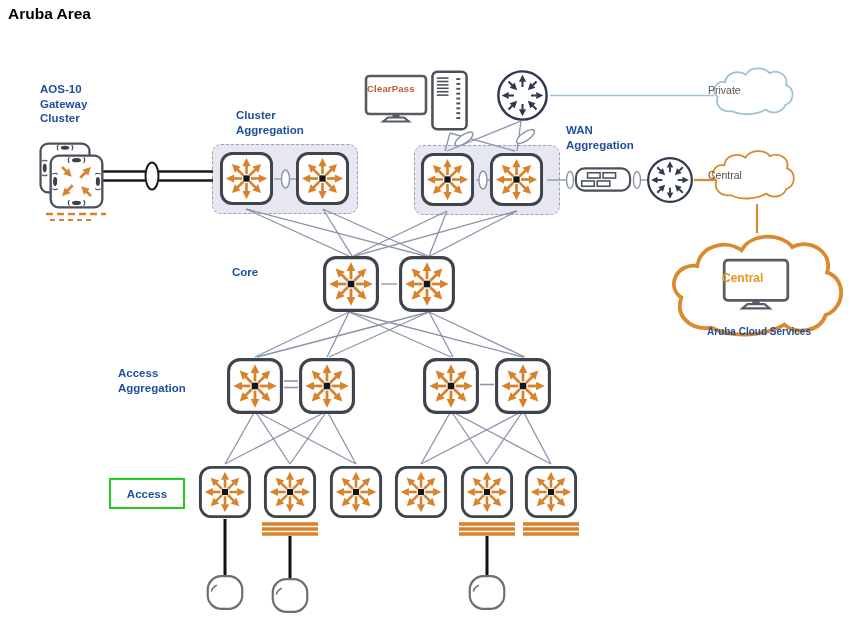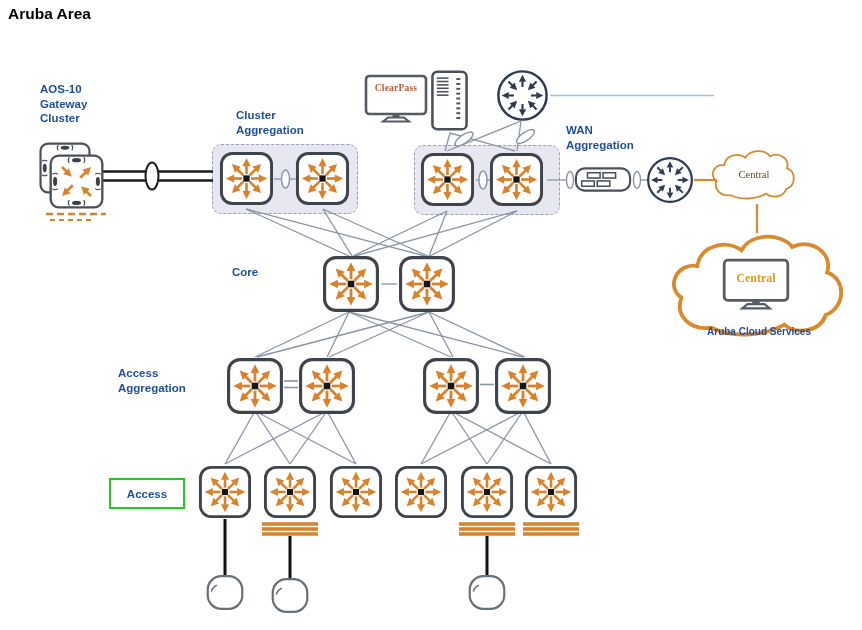--- a/index.html
+++ b/index.html
@@ -5,21 +5,21 @@
   html,body{margin:0;padding:0;background:#fff;}
   .stage{position:relative;width:862px;height:630px;background:#fff;
          font-family:"Liberation Sans",sans-serif;overflow:hidden;}
   .title{position:absolute;left:8px;top:5px;font-size:15.5px;font-weight:bold;color:#000;}
   .lbl{position:absolute;font-size:11.5px;font-weight:bold;color:#1f4e9b;
        line-height:1.28;white-space:pre-line;}
   .node{position:absolute;}
   .node svg{display:block;width:100%;height:100%;}
   .group-box{position:absolute;background:#e7e7f1;border:1.6px dashed #9aa0b4;border-radius:9px;box-sizing:border-box;}
   .wires{position:absolute;left:0;top:0;}
-  .overlay{position:absolute;text-align:center;font-family:Liberation Serif, serif;}
+  .overlay{position:absolute;text-align:left;}
   .cp-text{left:3px;right:3px;top:9px;font-size:9.5px;font-weight:bold;color:#c05a35;letter-spacing:.2px;}
   .cloud-sm{left:0;right:0;top:19px;font-size:10.5px;color:#5c564c;}
   .cloud-sm2{left:0;right:0;top:22px;font-size:10.5px;color:#5f4a32;}
   .central-text{left:0;right:0;top:13px;font-size:12px;font-weight:bold;color:#e8951e;}
   .aruba{position:absolute;left:664px;top:326px;width:190px;text-align:center;
          font-size:10px;font-weight:bold;color:#1f4e9b;}
   .answer-box{position:absolute;left:109px;top:478px;width:76px;height:31px;
       border:2.5px solid #1fcc1f;background:#fff;box-sizing:border-box;
       display:flex;align-items:center;justify-content:center;}
   .answer-box .lbl-in{font-size:11.5px;font-weight:bold;color:#1f4e9b;}
@@ -308,20 +308,26 @@
       <svg>
         <use href="#sym-wandev"></use>
       </svg>
     </div>
   <div class="node" style="left:646px;top:156px;width:48px;height:48px">
       <svg>
         <use href="#sym-router"></use>
       </svg>
     </div>
 
+  <div class="node" style="left:708px;top:65px;width:92px;height:52px">
+    <svg>
+        <use href="#sym-cloud" stroke="#9cc3d5"></use>
+      </svg>
+    <div class="overlay cloud-sm">Private</div>
+  </div>
   <div class="node" style="left:708px;top:147px;width:92px;height:55px">
     <svg>
         <use href="#sym-cloud" stroke="#d98a2e"></use>
       </svg>
     <div class="overlay cloud-sm2">Central</div>
   </div>
   <div class="node" style="left:664px;top:224px;width:190px;height:122px">
     <svg>
         <use href="#sym-cloud" stroke="#d98a2e"></use>
       </svg>

